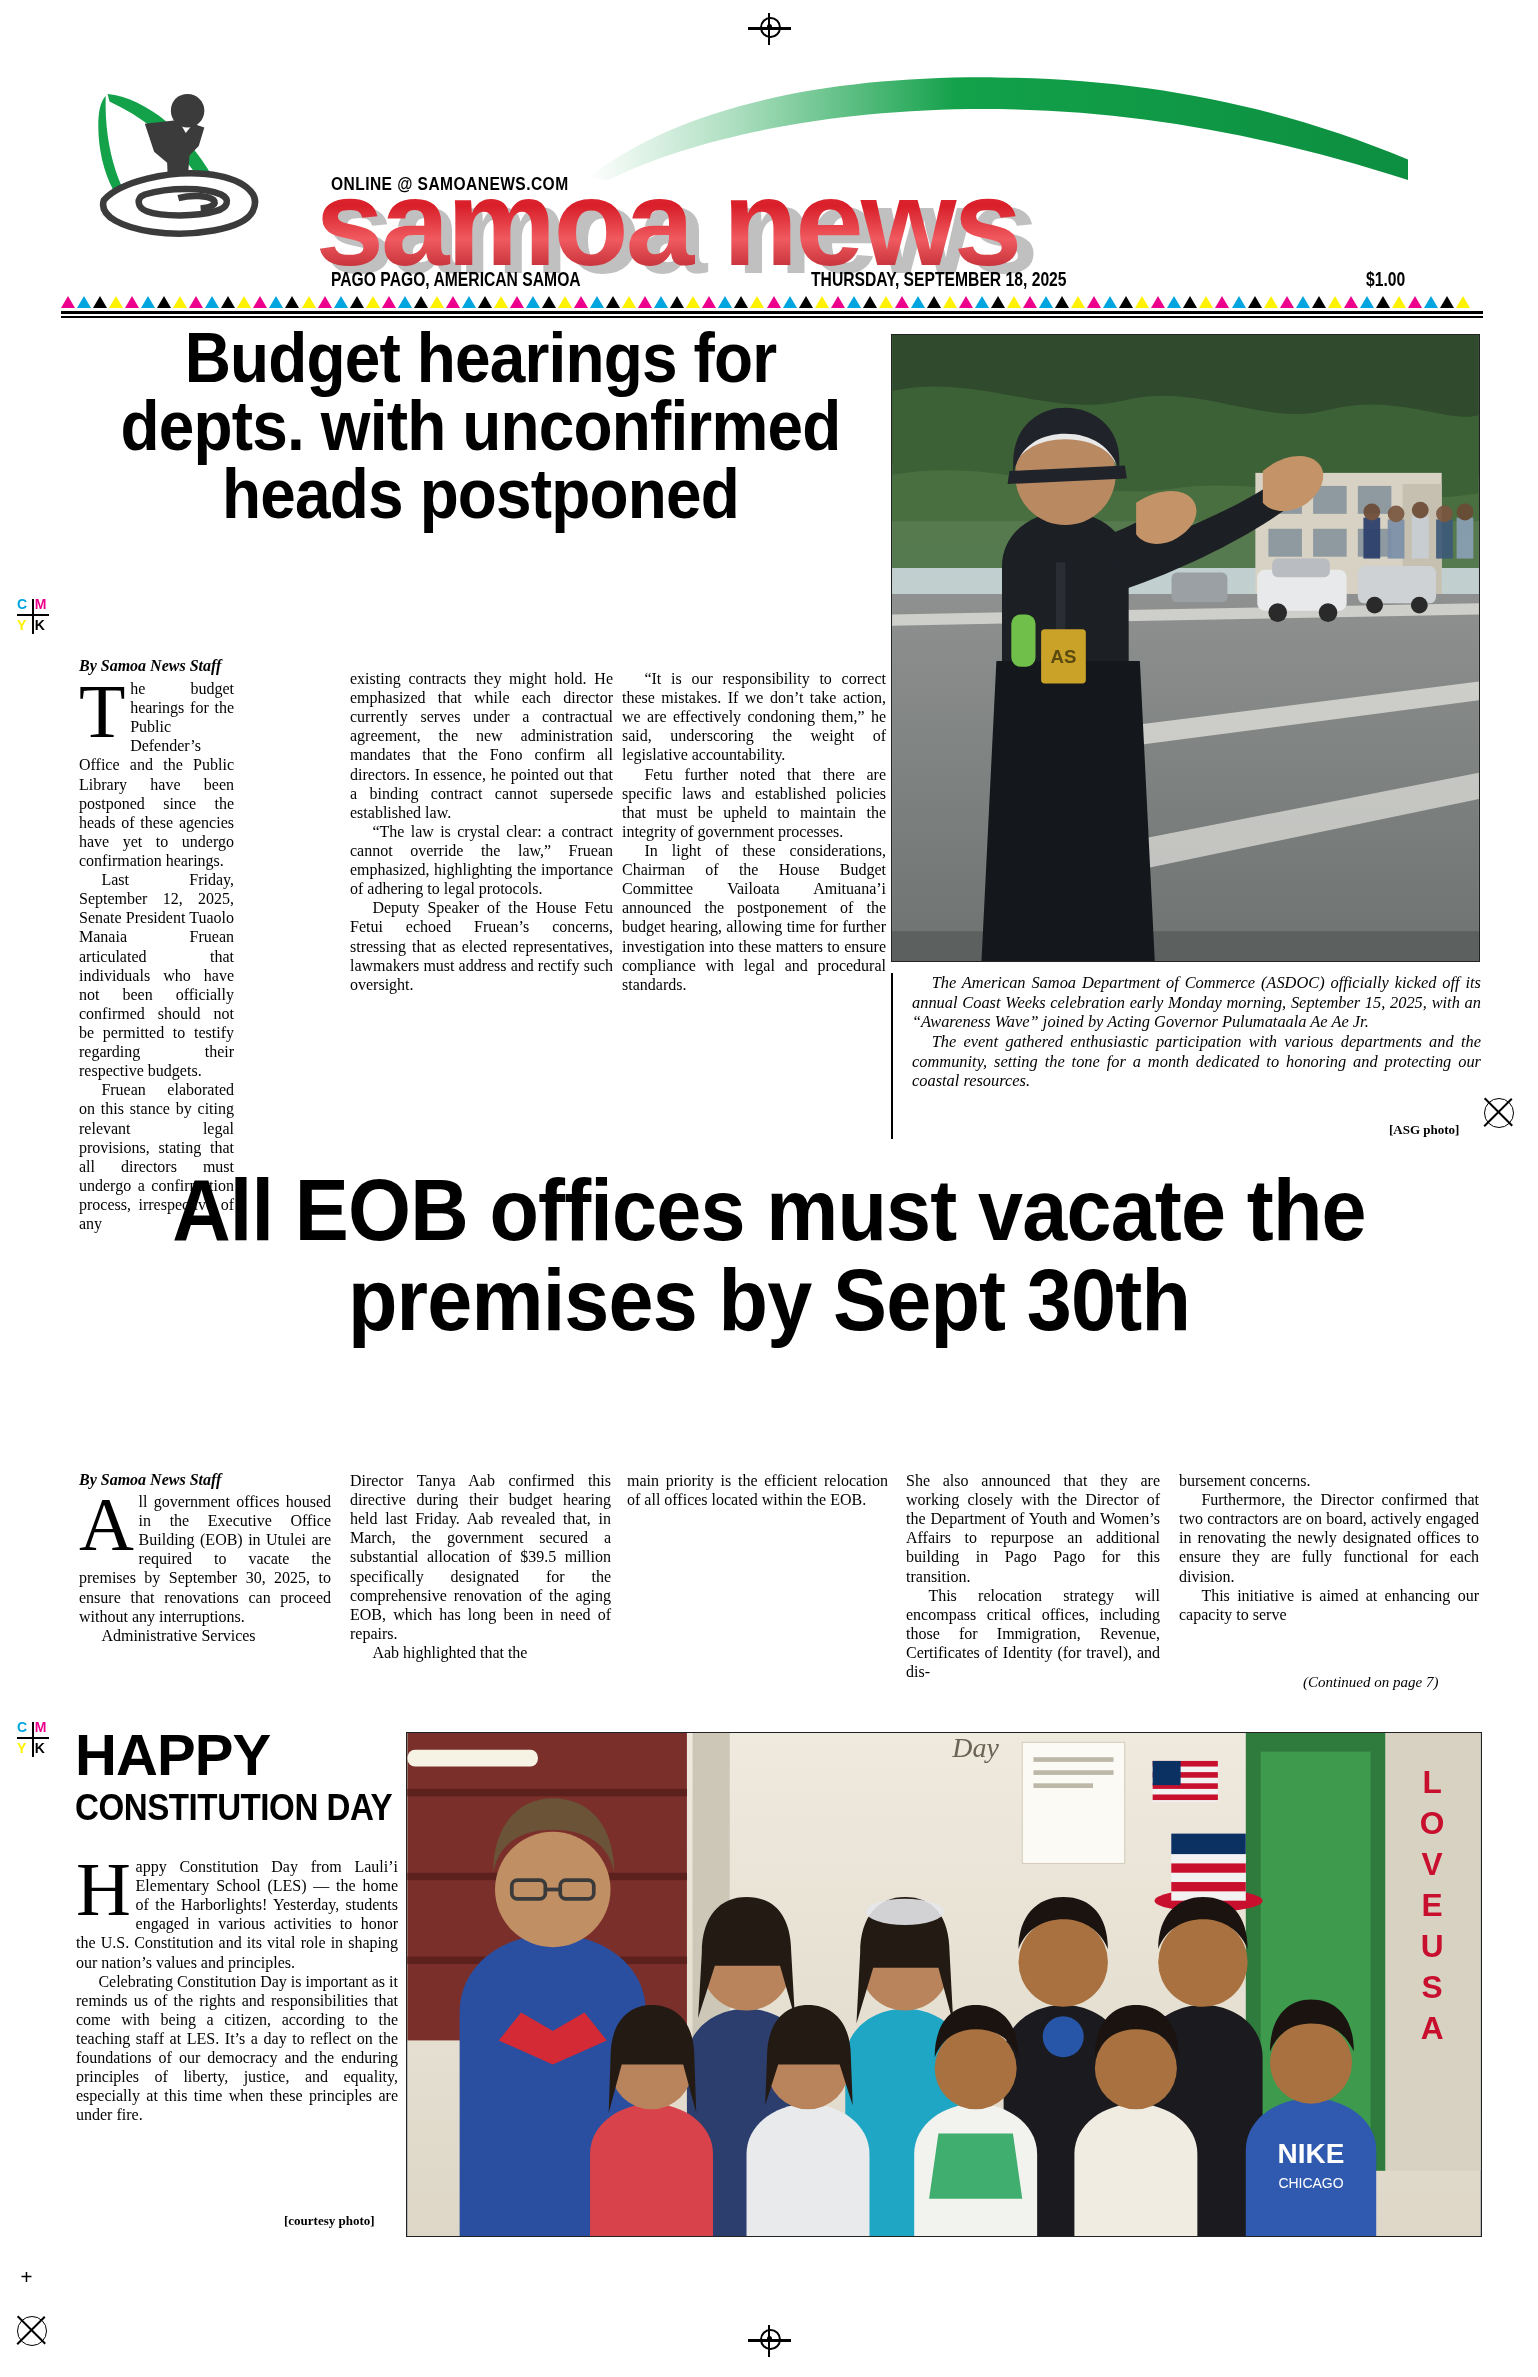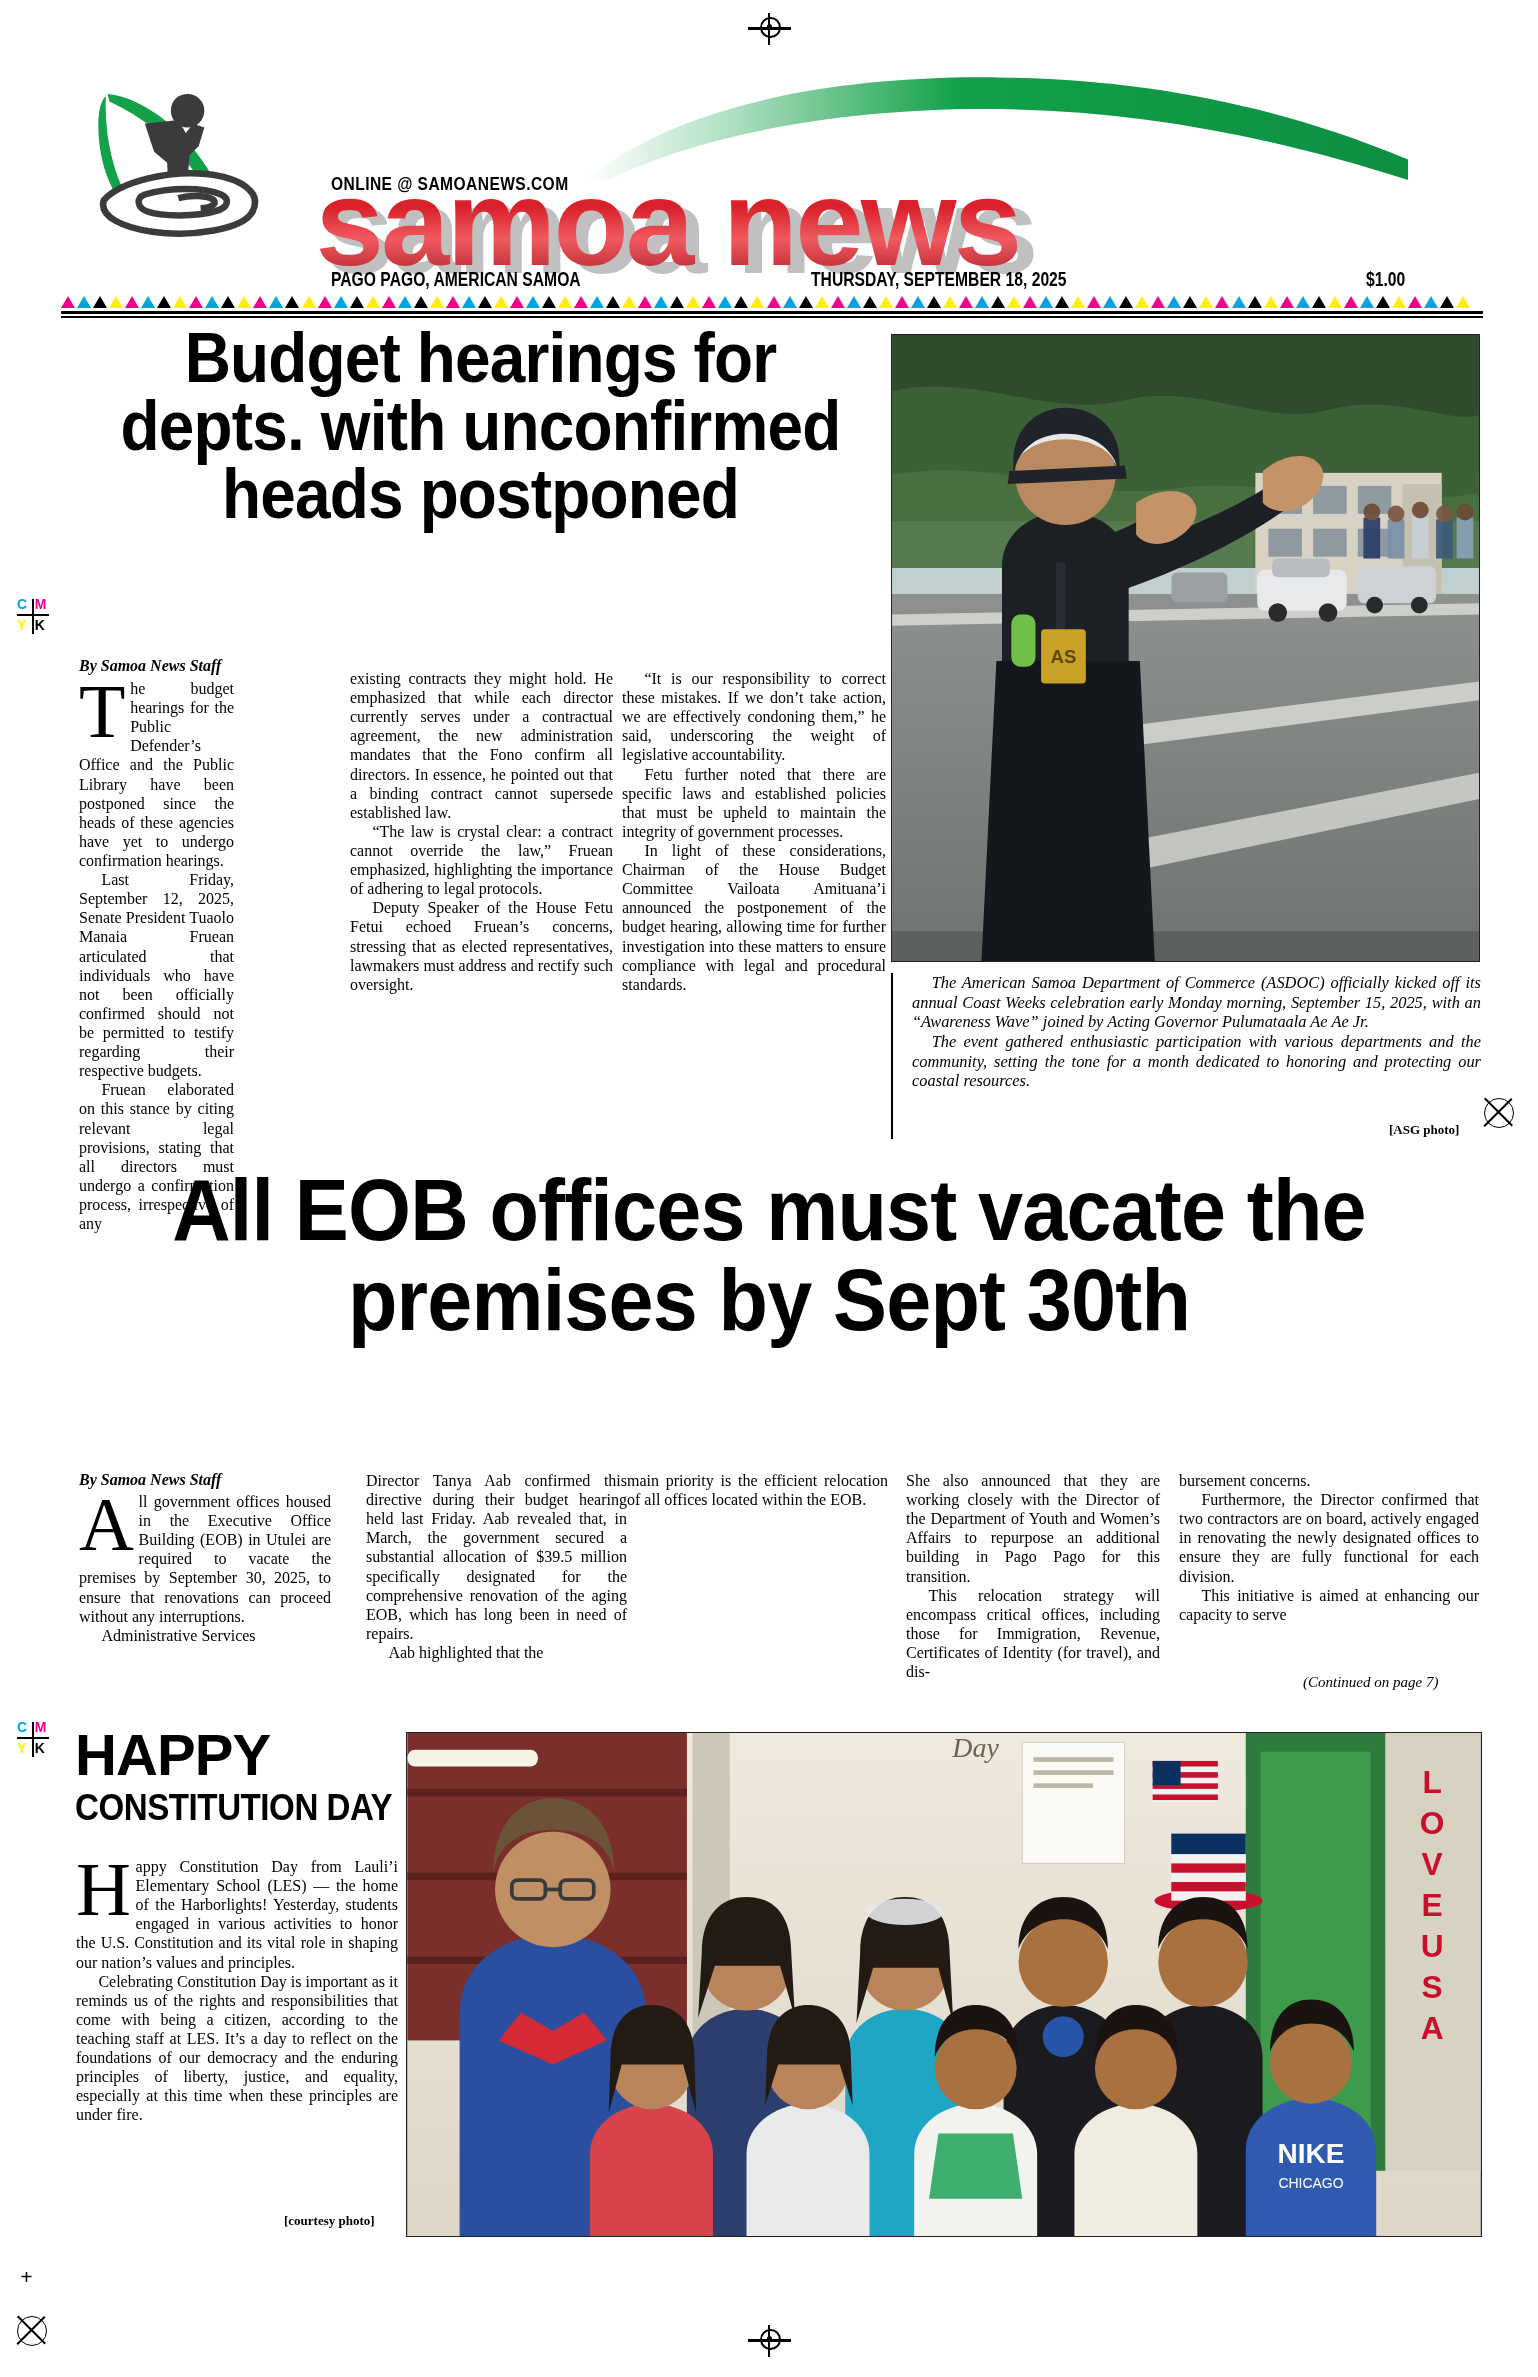--- a/index.html
+++ b/index.html
@@ -370,21 +370,21 @@
 
 <div class="headline hl2">All EOB offices must vacate the premises by Sept 30th</div>
 
 <div class="byline" style="position:absolute;left:79px;top:1471px;">By Samoa News Staff</div>
 
 <div class="col" style="left:79px;top:1492px;width:252px;">
   <p class="noindent"><span class="dropcap">A</span><span>ll government offices housed in the Executive Office Building (EOB) in Utulei are required to vacate the premises by September 30, 2025, to ensure that renovations can proceed without any interruptions.</span></p>
   <p>Administrative Services</p>
 </div>
 
-<div class="col" style="left:366px;top:1471px;width:261px;">
+<div class="col" style="left:350px;top:1471px;width:261px;">
   <p class="noindent">Director Tanya Aab confirmed this directive during their budget hearing held last Friday. Aab revealed that, in March, the government secured a substantial allocation of $39.5 million specifically designated for the comprehensive renovation of the aging EOB, which has long been in need of repairs.</p>
   <p>Aab highlighted that the</p>
 </div>
 
 <div class="col" style="left:627px;top:1471px;width:261px;">
   <p class="noindent">main priority is the efficient relocation of all offices located within the EOB.</p>
 </div>
 
 <div class="col" style="left:906px;top:1471px;width:254px;">
   <p class="noindent">She also announced that they are working closely with the Director of the Department of Youth and Women’s Affairs to repurpose an additional building in Pago Pago for this transition.</p>

